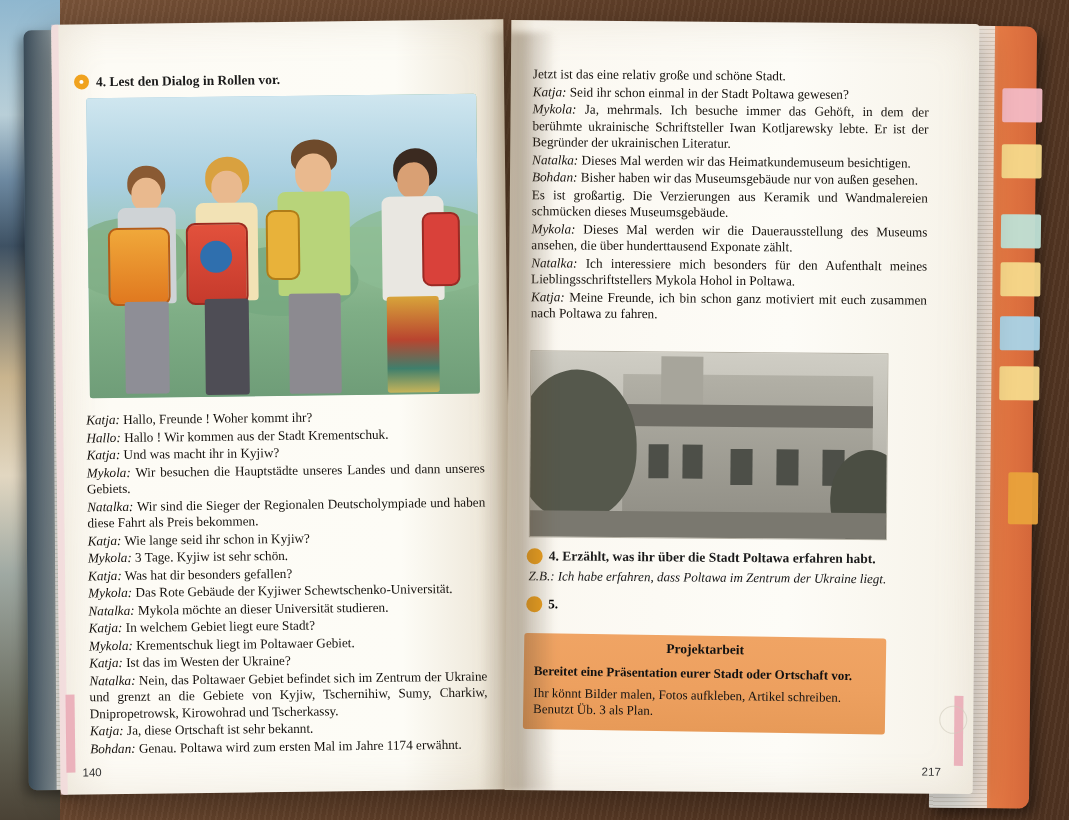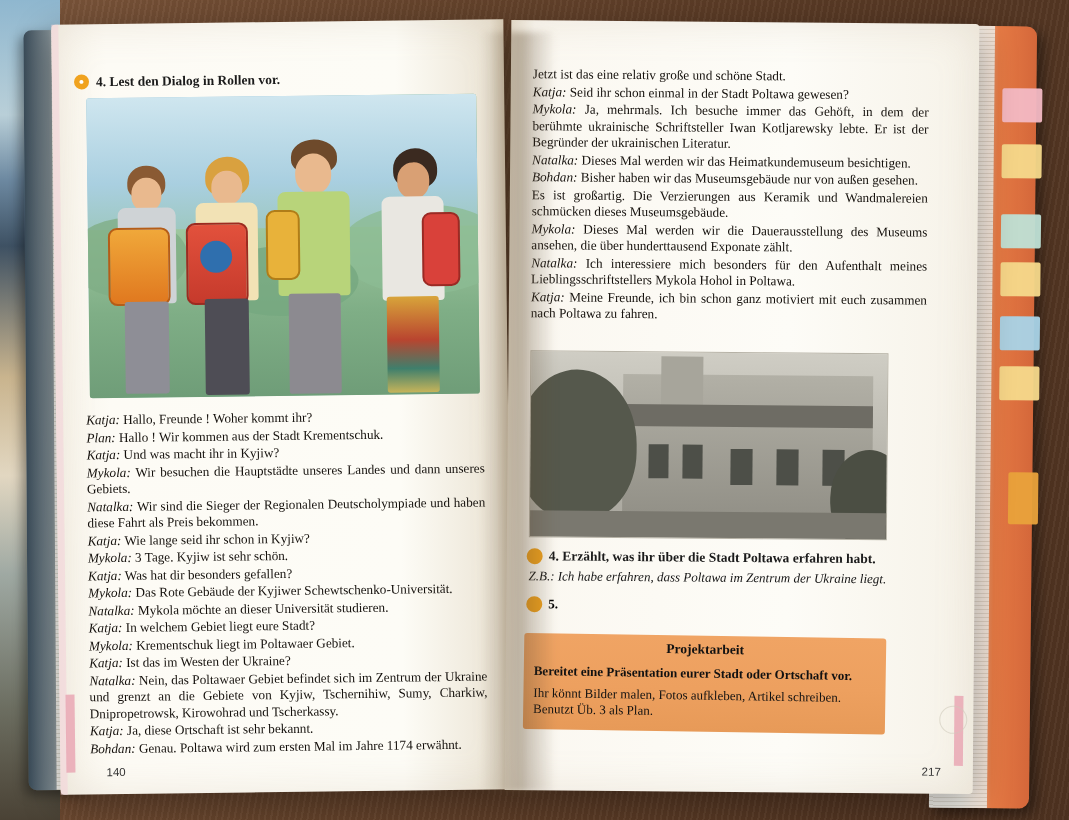--- a/index.html
+++ b/index.html
@@ -114,21 +114,20 @@
   .dialog{
     position:absolute;font-size:13.2px;line-height:1.25;color:#14100c;
     text-align:justify;
   }
   .dialog p{margin:0 0 1px 0;}
   .spk{font-style:italic;}
 
   .pagenum{
     position:absolute;bottom:16px;font-size:11.5px;color:#333;
     font-family:"Liberation Sans",sans-serif;
-    margin-left:24px;
   }
 
   
   .illus{
     position:absolute;left:34px;top:74px;width:390px;height:300px;
     border-radius:3px;overflow:hidden;
     background:
       radial-gradient(ellipse at 30% 20%, #bcd9e6 0%, #9ec9de 30%, #8fbfae 55%, #7fae8e 80%, #6f9e7c 100%);
   }
   .sky{position:absolute;left:0;top:0;width:100%;height:48%;
@@ -263,21 +262,21 @@
               <div class="hair" style="left:30px;top:2px;width:44px;height:40px;background:#3b2a20;"></div>
               <div class="head" style="left:34px;top:16px;width:32px;height:36px;background:#d9a074;"></div>
               <div class="body" style="left:18px;top:50px;width:62px;height:104px;background:#e9e7e1;"></div>
               <div class="pack" style="left:58px;top:66px;width:34px;height:70px;background:#d9413a;border:2px solid #9b2a24;"></div>
               <div class="legs" style="left:22px;top:150px;width:52px;height:96px;background:linear-gradient(180deg,#d8a43a,#b9452f 45%,#3f7f6c 75%,#c6b45a 100%);"></div>
             </div>
           </div>
 
           <div class="dialog" style="left:30px;top:388px;width:398px;">
             <p><span class="spk">Katja:</span> <span>Hallo, Freunde ! Woher kommt ihr?</span></p>
-            <p><span class="spk">Plan:</span> <span>Hallo ! Wir kommen aus der Stadt Krementschuk.</span></p>
+            <p><span class="spk">Hallo:</span> <span>Hallo ! Wir kommen aus der Stadt Krementschuk.</span></p>
             <p><span class="spk">Katja:</span> <span>Und was macht ihr in Kyjiw?</span></p>
             <p><span class="spk">Mykola:</span> <span>Wir besuchen die Hauptstädte unseres Landes und dann unseres Gebiets.</span></p>
             <p><span class="spk">Natalka:</span> <span>Wir sind die Sieger der Regionalen Deutscholympiade und haben diese Fahrt als Preis bekommen.</span></p>
             <p><span class="spk">Katja:</span> <span>Wie lange seid ihr schon in Kyjiw?</span></p>
             <p><span class="spk">Mykola:</span> <span>3 Tage. Kyjiw ist sehr schön.</span></p>
             <p><span class="spk">Katja:</span> <span>Was hat dir besonders gefallen?</span></p>
             <p><span class="spk">Mykola:</span> <span>Das Rote Gebäude der Kyjiwer Schewtschenko-Universität.</span></p>
             <p><span class="spk">Natalka:</span> <span>Mykola möchte an dieser Universität studieren.</span></p>
             <p><span class="spk">Katja:</span> <span>In welchem Gebiet liegt eure Stadt?</span></p>
             <p><span class="spk">Mykola:</span> <span>Krementschuk liegt im Poltawaer Gebiet.</span></p>

